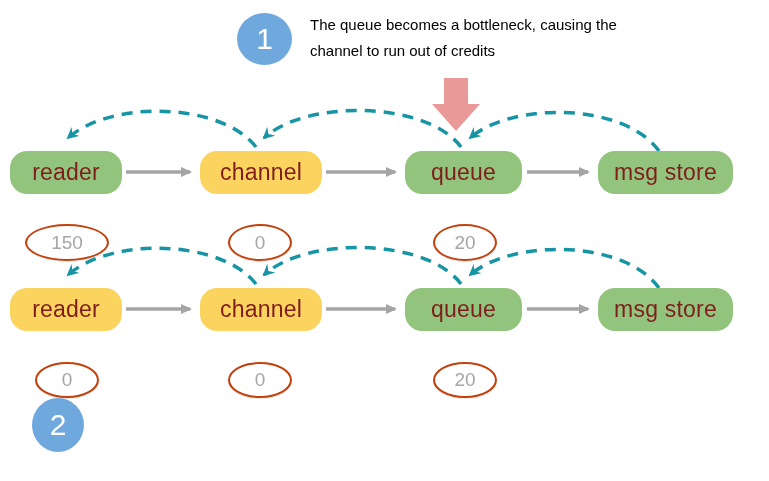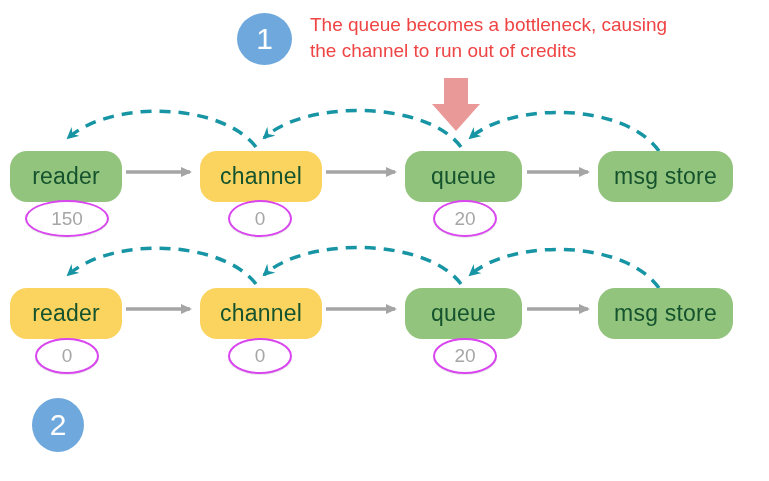--- a/index.html
+++ b/index.html
@@ -3,56 +3,56 @@
 <meta charset="utf-8">
 <style>
   html,body { margin:0; padding:0; background:#ffffff; }
   .stage {
     position:relative; width:769px; height:481px; background:#ffffff;
     font-family:"Liberation Sans", sans-serif; overflow:hidden;
   }
   .arrow-layer { position:absolute; left:0; top:0; width:769px; height:481px; }
 
   .pill {
-    position:absolute; height:51px; border-radius:17px;
-    color:#14532d; font-size:23px; letter-spacing:0.2px;
+    position:absolute; height:43px; border-radius:17px;
+    color:#7f1d1d; font-size:23px; letter-spacing:0.2px;
     display:flex; align-items:center; justify-content:center;
     z-index:2;
   }
   #p-r1-reader   { left:10px;  top:151px; width:112px; }
   #p-r1-channel  { left:200px; top:151px; width:122px; }
   #p-r1-queue    { left:405px; top:151px; width:117px; }
   #p-r1-msgstore { left:598px; top:151px; width:135px; }
   #p-r2-reader   { left:10px;  top:288px; width:112px; }
   #p-r2-channel  { left:200px; top:288px; width:122px; }
   #p-r2-queue    { left:405px; top:288px; width:117px; }
   #p-r2-msgstore { left:598px; top:288px; width:135px; }
 
   .credit {
-    position:absolute; background:#ffffff; border:2px solid #d946ef;
+    position:absolute; background:#ffffff; border:2px solid #c2410c;
     border-radius:50%; color:#a6a6a6; font-size:19px;
     display:flex; align-items:center; justify-content:center;
-    box-shadow:0 1px 1px rgba(0,0,0,0.10); z-index:2;
+    box-shadow:0 1px 1px rgba(0,0,0,0.10); z-index:2;margin-top:24px;
   }
   #c-r1-reader  { left:25px;  top:200px; width:80px; height:33px; }
   #c-r1-channel { left:228px; top:200px; width:60px; height:33px; }
   #c-r1-queue   { left:433px; top:200px; width:60px; height:33px; }
   #c-r2-reader  { left:35px;  top:338px; width:60px; height:32px; }
   #c-r2-channel { left:228px; top:338px; width:60px; height:32px; }
   #c-r2-queue   { left:433px; top:338px; width:60px; height:32px; }
 
   .step-circle {
     position:absolute; border-radius:50%; color:#ffffff; font-size:30px;
     display:flex; align-items:center; justify-content:center; z-index:2;
   }
   #step1-circle { left:237px; top:13px;  width:55px; height:52px; }
   #step2-circle { left:32px;  top:398px; width:52px; height:54px; }
 
   .note {
-    position:absolute; color:#ef4444; font-size:19px; line-height:26px; z-index:2;
+    position:absolute; color:#000000; font-size:15px; line-height:26px; z-index:2;
   }
   #note1 { left:310px; top:12px;  width:358px; }
   #note2 { left:97px;  top:399px; width:632px; }
 </style>
 </head>
 <body>
 
 <div class="stage">
 
   <svg class="arrow-layer" width="769" height="481" viewBox="0 0 769 481" xmlns="http://www.w3.org/2000/svg">

